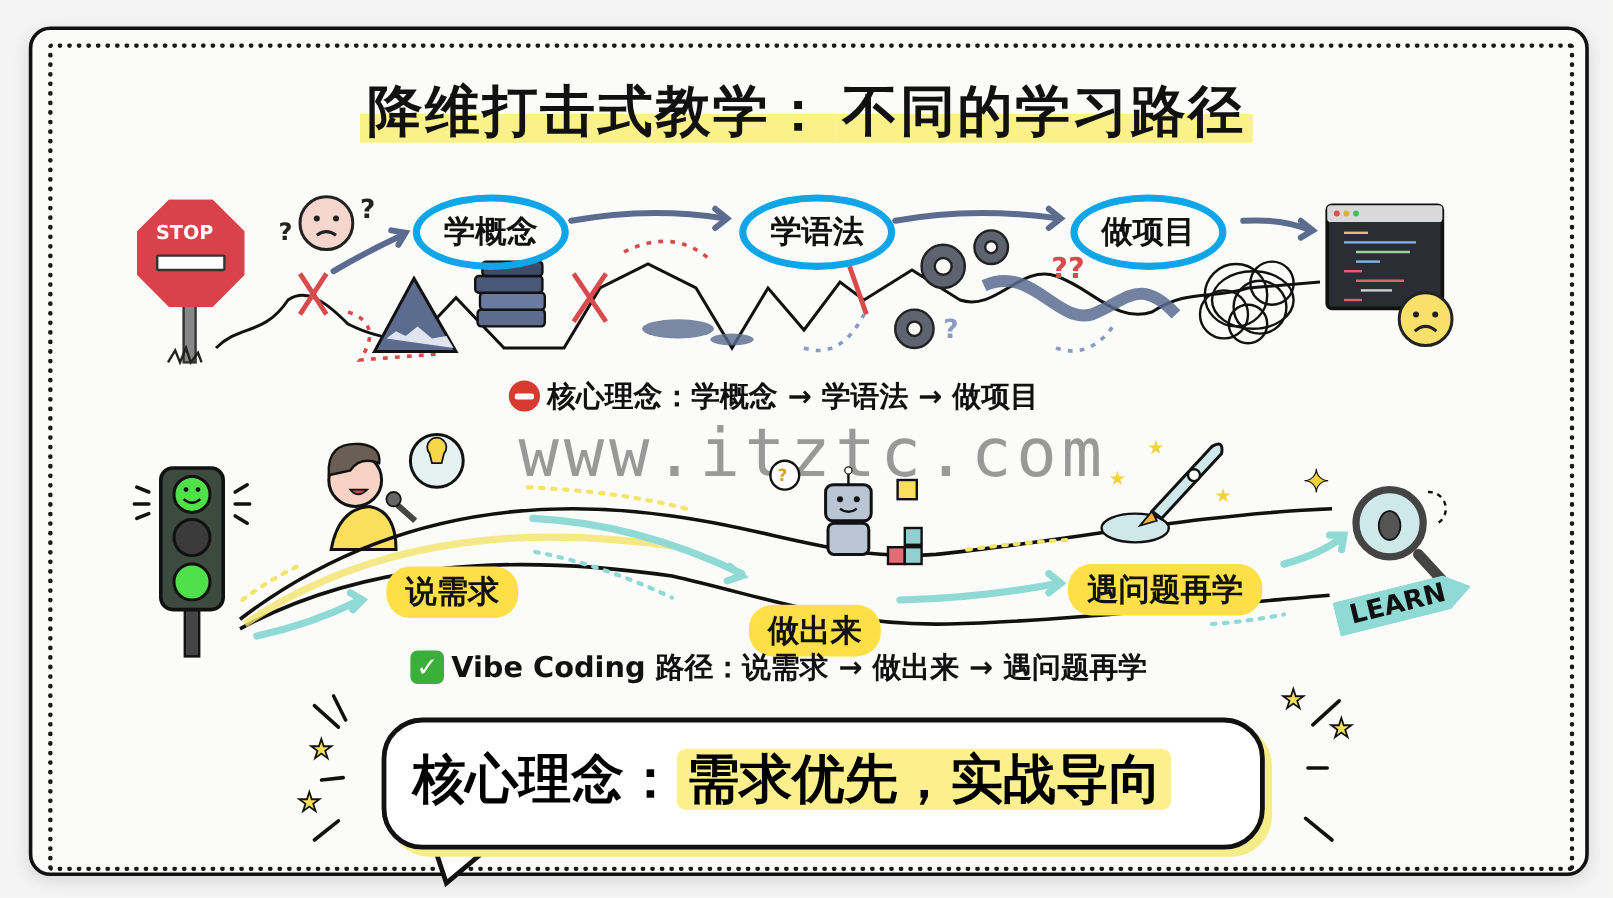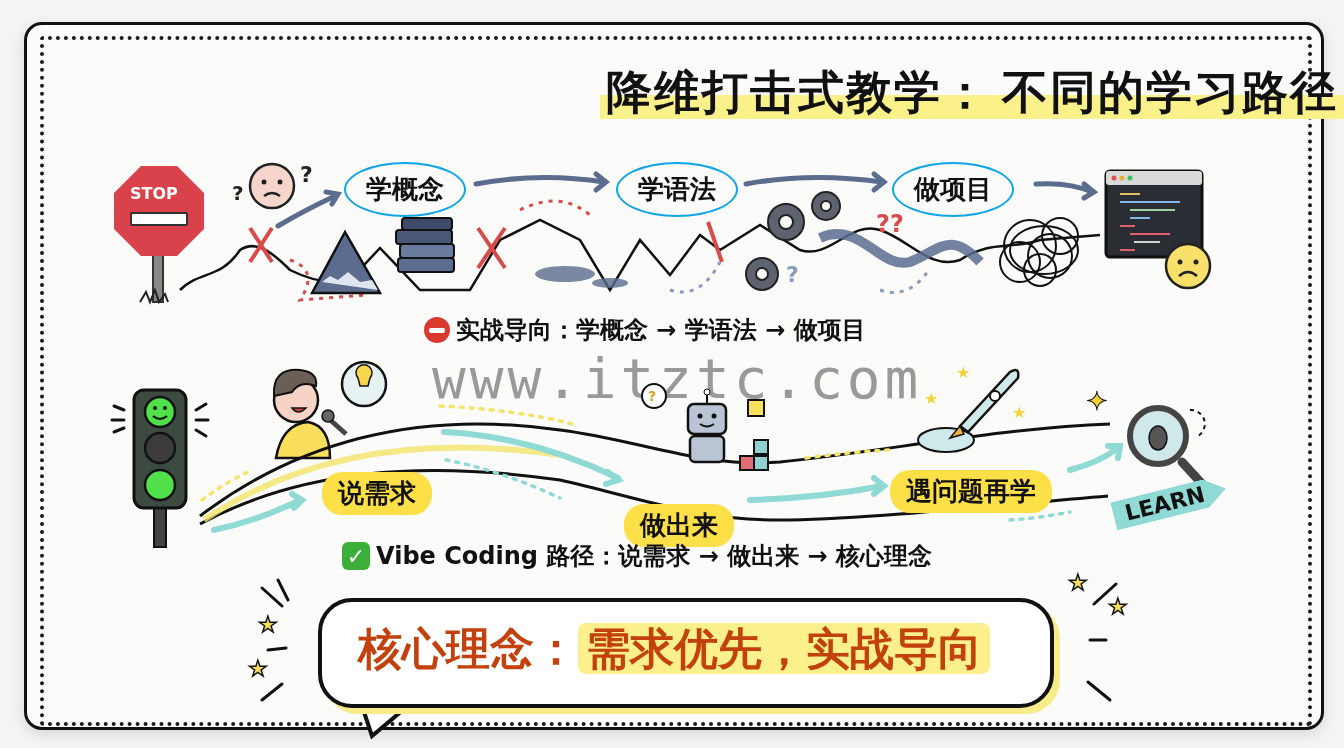--- a/index.html
+++ b/index.html
@@ -8,30 +8,30 @@
   .card {
     position: absolute; left: 24px; top: 22px; width: 1300px; height: 708px;
     background: #fbfbfa; border: 3px solid #111; border-radius: 18px;
     box-shadow: 0 4px 14px rgba(0,0,0,0.12);
   }
   .dotted {
     position: absolute; left: 40px; top: 36px; width: 1272px; height: 690px;
     border: 4px dotted #1a1a1a; border-radius: 4px; pointer-events: none;
   }
   .title {
-    position: absolute; left: 0; top: 62px; width: 1344px; text-align: right;
+    position: absolute; left: 0; top: 62px; width: 1344px; text-align: center;
     font-size: 46px; font-weight: 900; color: #111; letter-spacing: 2px;
   }
   .title span { background: linear-gradient(to top, #fbf18a 45%, transparent 45%); padding: 0 6px; }
   svg.scene { position: absolute; left: 0; top: 0; }
   .pill {
     position: absolute; font-size: 26px; font-weight: 800; color: #111;
     padding: 4px 16px; white-space: nowrap;
   }
-  .pill.red { border: 2px solid #0ea5e9; border-radius: 50%; padding: 8px 20px; }
+  .pill.red { border: 6px solid #0ea5e9; border-radius: 50%; padding: 8px 20px; }
   .pill.yellow { background: #fde047; border-radius: 20px; }
   .caption {
     position: absolute; font-size: 24px; font-weight: 800; color: #111; white-space: nowrap;
     display: flex; align-items: center; gap: 6px;
   }
   .no-entry {
     width: 26px; height: 26px; border-radius: 50%; background: #d83a2f; position: relative; display: inline-block;
   }
   .no-entry::after { content: ""; position: absolute; left: 5px; right: 5px; top: 11px; height: 5px; background: #fff; border-radius: 2px; }
   .check {
@@ -41,21 +41,21 @@
   .watermark {
     position: absolute; left: 432px; top: 346px; font-family: "DejaVu Sans Mono", monospace;
     font-size: 56px; color: rgba(120,120,120,0.75); letter-spacing: 4px; white-space: nowrap;
   }
   .bubble {
     position: absolute; left: 318px; top: 598px; width: 736px; height: 110px;
     background: #fff; border: 4px solid #111; border-radius: 34px;
     box-shadow: 6px 6px 0 #f6ec8a;
   }
   .bubble-text {
-    position: absolute; left: 358px; top: 620px; font-size: 44px; font-weight: 900; color: #c2410c; white-space: nowrap;
+    position: absolute; left: 344px; top: 620px; font-size: 44px; font-weight: 900; color: #000000; white-space: nowrap;
   }
   .bubble-text .hl { background: #fbf08c; padding: 0 8px; border-radius: 8px; }
   .learn-tag {
     position: absolute; left: 1112px; top: 488px; background: #8fdad4; color: #111;
     font-weight: 900; font-size: 22px; padding: 2px 22px 2px 12px; transform: rotate(-14deg);
     clip-path: polygon(0 0, 82% 0, 100% 50%, 82% 100%, 0 100%);
   }
   .stop-sign {
     position: absolute; left: 114px; top: 166px; width: 90px; height: 90px; background: #d9424a;
     clip-path: polygon(30% 0, 70% 0, 100% 30%, 100% 70%, 70% 100%, 30% 100%, 0 70%, 0 30%);
@@ -178,21 +178,21 @@
 <div class="stop-sign"></div>
 <div class="stop-text">STOP</div>
 <div class="stop-bar"></div>
 
 <div class="pill red" style="left:344px; top:162px;">学概念</div>
 <div class="pill red" style="left:616px; top:162px;">学语法</div>
 <div class="pill red" style="left:892px; top:162px;text-align:right;">做项目</div>
 
 <div class="caption" style="left:424px; top:314px;">
   <span class="no-entry"></span>
-  <span>实战导向：学概念 → 学语法 → 做项目</span>
+  <span>核心理念：学概念 → 学语法 → 做项目</span>
 </div>
 
 <div class="watermark">www.itztc.com</div>
 
 <svg class="scene" width="1344" height="748" viewBox="0 0 1344 748">
 
   <g>
     <rect x="154" y="505" width="12" height="42" fill="#444" stroke="#111" stroke-width="2"></rect>
     <rect x="134" y="390" width="52" height="118" rx="10" fill="#3d4a3f" stroke="#111" stroke-width="3"></rect>
     <circle cx="160" cy="412" r="15" fill="#4fe04a" stroke="#111" stroke-width="2.5"></circle>
@@ -283,21 +283,21 @@
   </g>
 </svg>
 
 <div class="pill yellow" style="left:322px; top:472px;">说需求</div>
 <div class="pill yellow" style="left:624px; top:504px;">做出来</div>
 <div class="pill yellow" style="left:890px; top:470px;">遇问题再学</div>
 <div class="learn-tag">LEARN</div>
 
 <div class="caption" style="left:342px; top:540px;">
   <span class="check">✓</span>
-  <span>Vibe Coding 路径：说需求 → 做出来 → 核心理念</span>
+  <span>Vibe Coding 路径：说需求 → 做出来 → 遇问题再学</span>
 </div>
 
 <svg class="scene" width="1344" height="748" viewBox="0 0 1344 748">
   <path d="M360 700 L372 736 L410 704 Z" fill="#fff" stroke="#111" stroke-width="4"></path>
   <g stroke="#111" stroke-width="3" stroke-linecap="round">
     <line x1="262" y1="588" x2="282" y2="606"></line>
       <line x1="278" y1="580" x2="288" y2="600"></line>
     <line x1="268" y1="650" x2="286" y2="648"></line>
       <line x1="262" y1="700" x2="282" y2="684"></line>
     <line x1="1094" y1="604" x2="1116" y2="584"></line>

